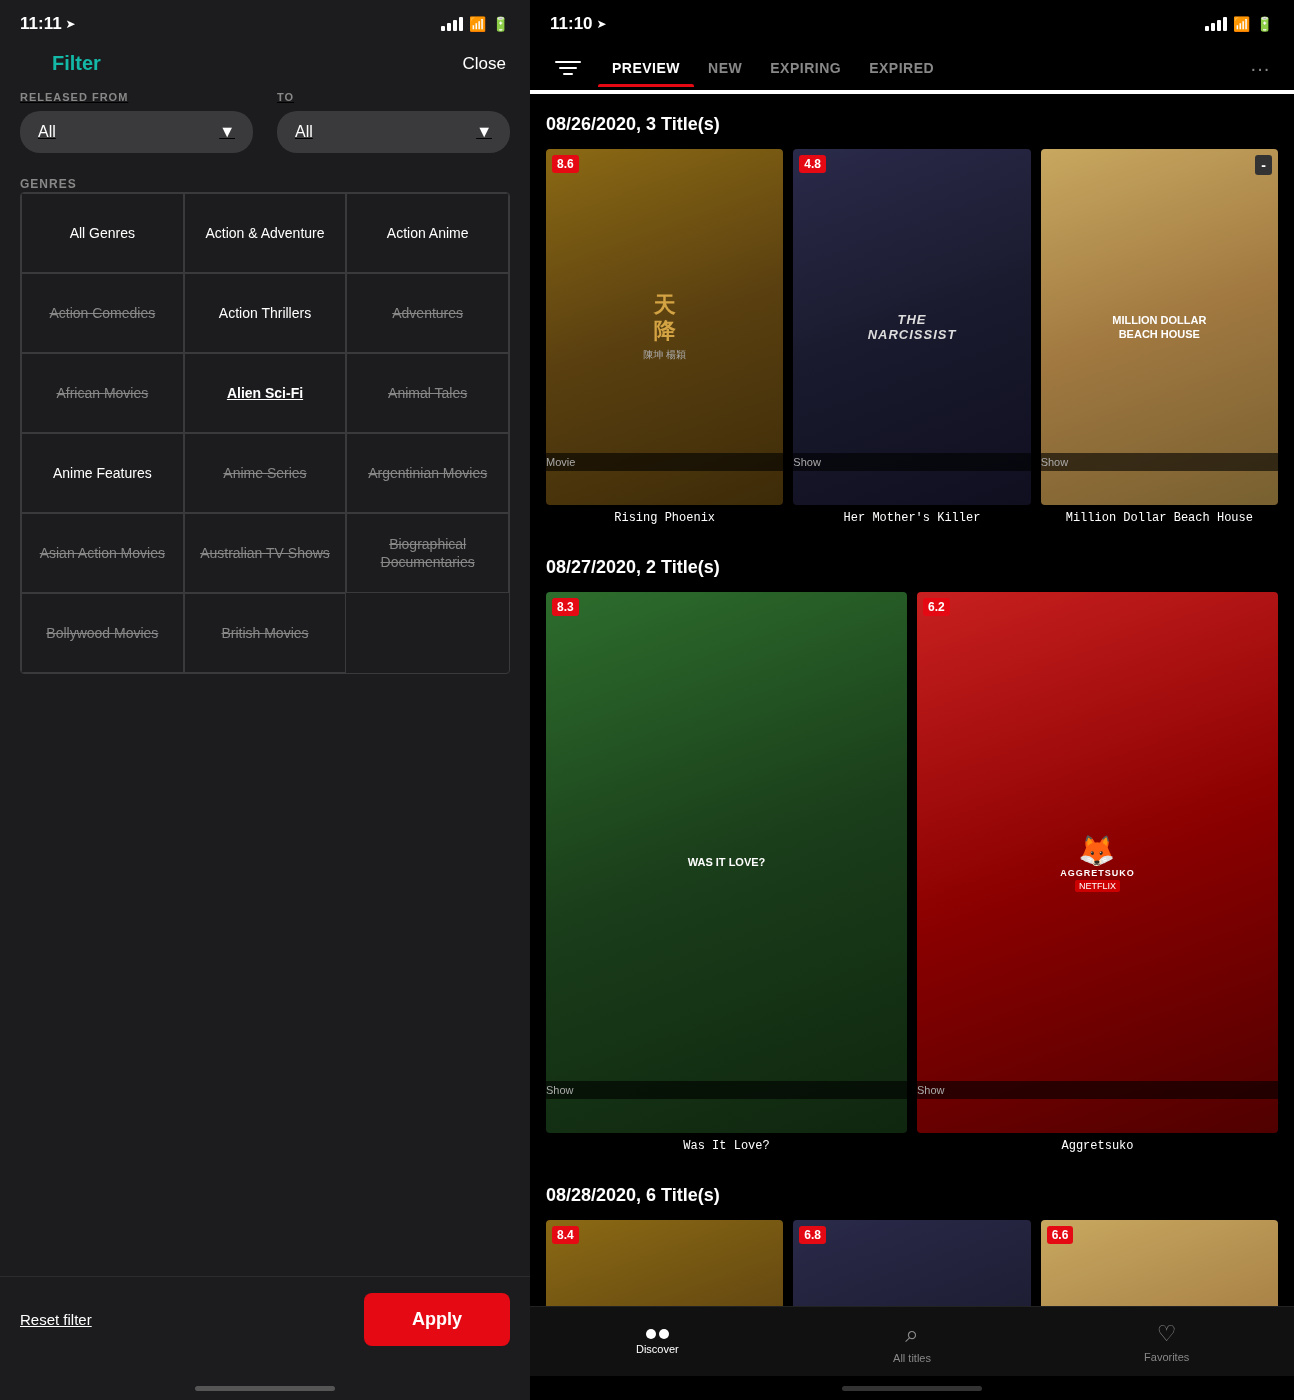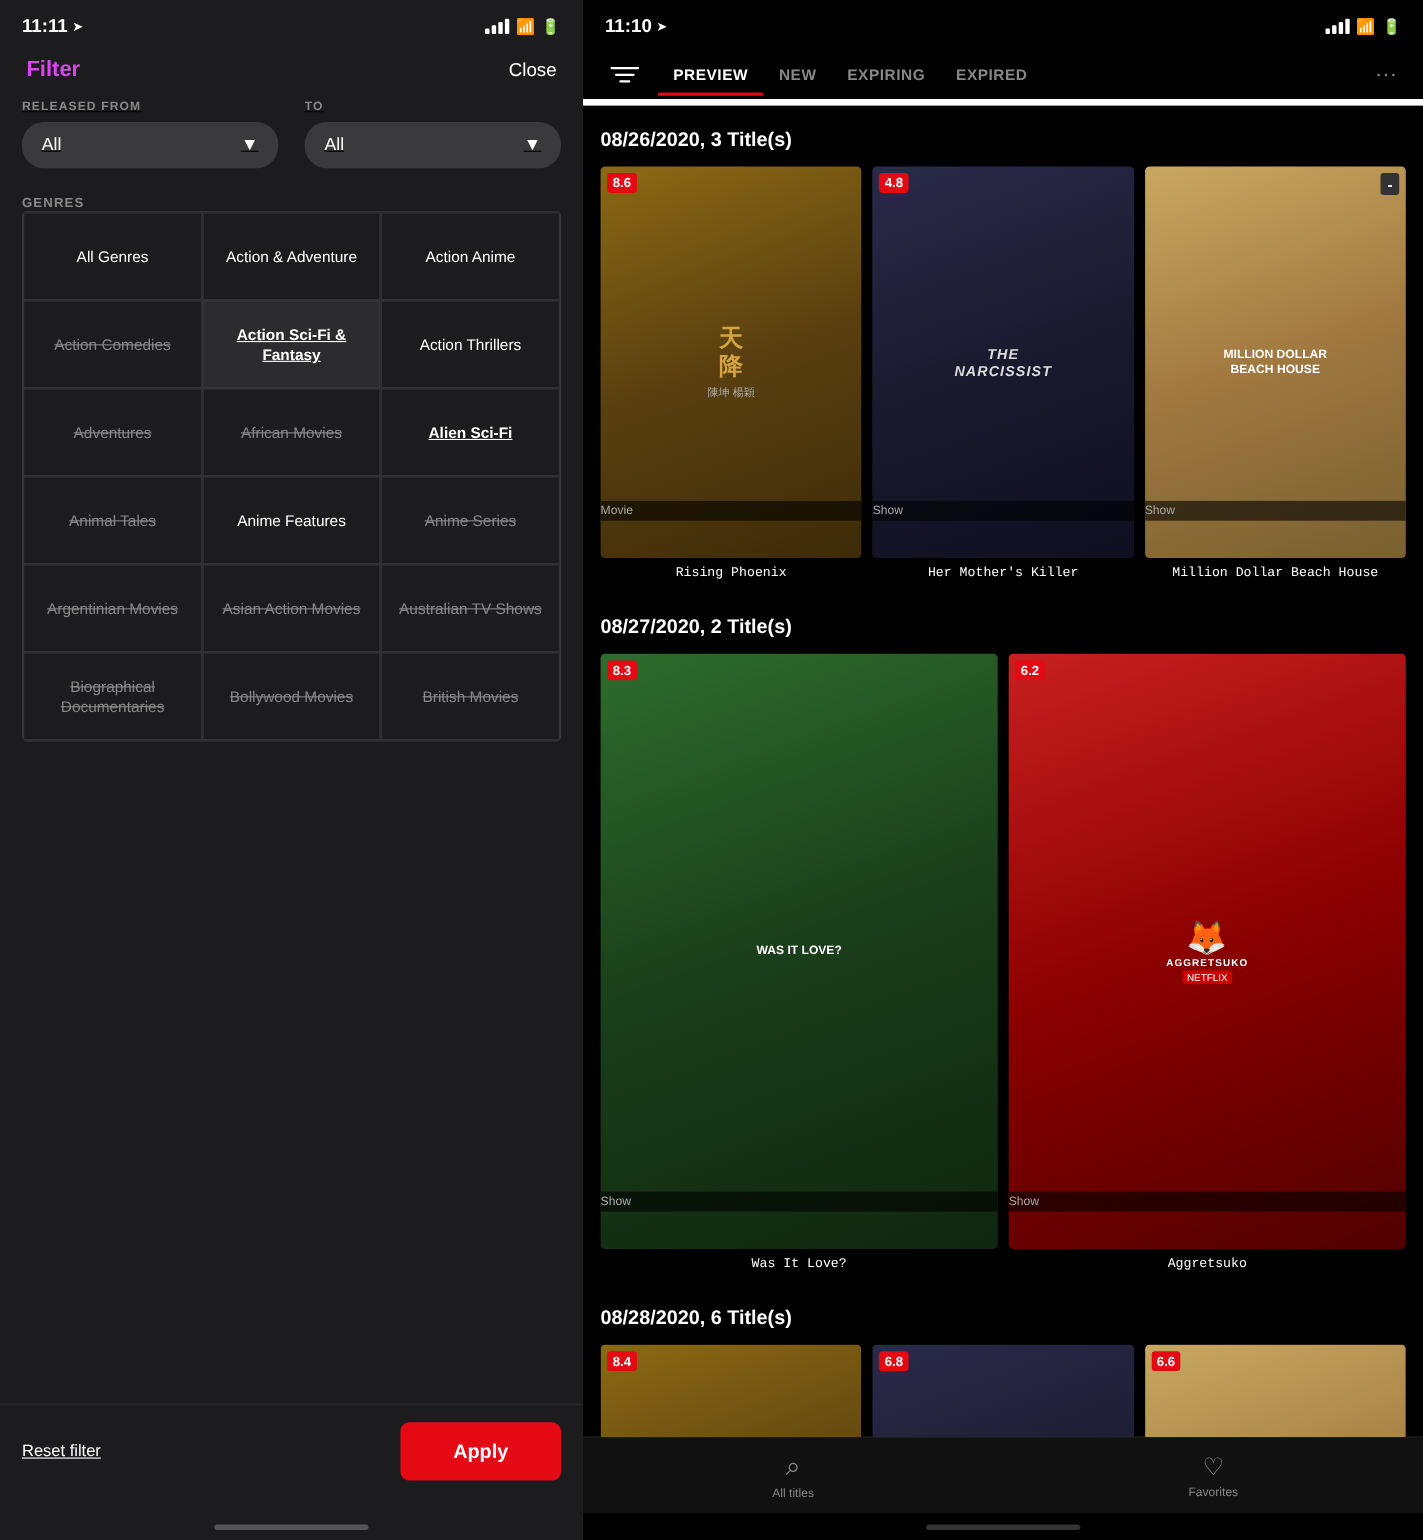--- a/index.html
+++ b/index.html
@@ -43,23 +43,24 @@
     .signal-bar { background: #fff; width: 4px; border-radius: 1px; }
 
     .filter-header {
       display: flex;
       justify-content: space-between;
       align-items: center;
       padding: 10px 24px 16px;
       background: #1c1c1e;
     }
     .filter-title {
-      color: #d946ef;
+      color: #14b8a6;
       font-size: 20px;
       font-weight: 600;
+      margin-left: 28px;
     }
     .close-btn {
       color: #fff;
       font-size: 17px;
       cursor: pointer;
       text-decoration: none;
     }
 
     .filter-body {
       flex: 1;
@@ -196,21 +197,21 @@
       justify-content: space-between;
       align-items: center;
       padding: 14px 20px 8px;
       background: #000;
     }
 
     .top-nav {
       display: flex;
       align-items: center;
       padding: 4px 16px 0;
-      border-bottom: 6px solid #ffffff;
+      border-bottom: 4px solid #ffffff;
       gap: 0;
     }
     .nav-icon-btn {
       width: 44px;
       height: 44px;
       display: flex;
       align-items: center;
       justify-content: center;
       cursor: pointer;
       margin-right: 8px;
@@ -449,23 +450,20 @@
           </div>
           <div class="genre-cell">
             <span class="genre-cell-text">Action &amp; Adventure</span>
           </div>
           <div class="genre-cell">
             <span class="genre-cell-text">Action Anime</span>
           </div>
           <div class="genre-cell">
             <span class="genre-cell-text strikethrough">Action Comedies</span>
           </div>
-          <div class="genre-cell selected-dark">
-            <span class="genre-cell-text underlined">Action Sci-Fi &amp; Fantasy</span>
-          </div>
           <div class="genre-cell">
             <span class="genre-cell-text">Action Thrillers</span>
           </div>
           <div class="genre-cell">
             <span class="genre-cell-text strikethrough">Adventures</span>
           </div>
           <div class="genre-cell">
             <span class="genre-cell-text strikethrough">African Movies</span>
           </div>
           <div class="genre-cell">
@@ -636,20 +634,27 @@
               <div style="width:100%;height:100%;background:linear-gradient(160deg, #c8a860 0%, #a07840 50%, #786030 100%);"></div>
               <div class="rating-badge">6.6</div>
             </div>
           </div>
         </div>
       </div>
     </div>
 
   <div class="bottom-nav" id="bottom-nav">
 
+  <div class="bottom-tab">
+        <div class="discover-icon">
+      <div class="discover-dot" style="background:#fff;"></div>
+      <div class="discover-dot" style="background:#fff;"></div>
+    </div>
+        <span class="bottom-tab-label active">Discover</span>
+      </div>
       <div class="bottom-tab">
         <span class="bottom-tab-icon" style="font-size: 24px;">⌕</span>
         <span class="bottom-tab-label">All titles</span>
       </div>
       <div class="bottom-tab">
         <span class="bottom-tab-icon" style="font-size: 22px;">♡</span>
         <span class="bottom-tab-label">Favorites</span>
       </div>
     </div>
 

